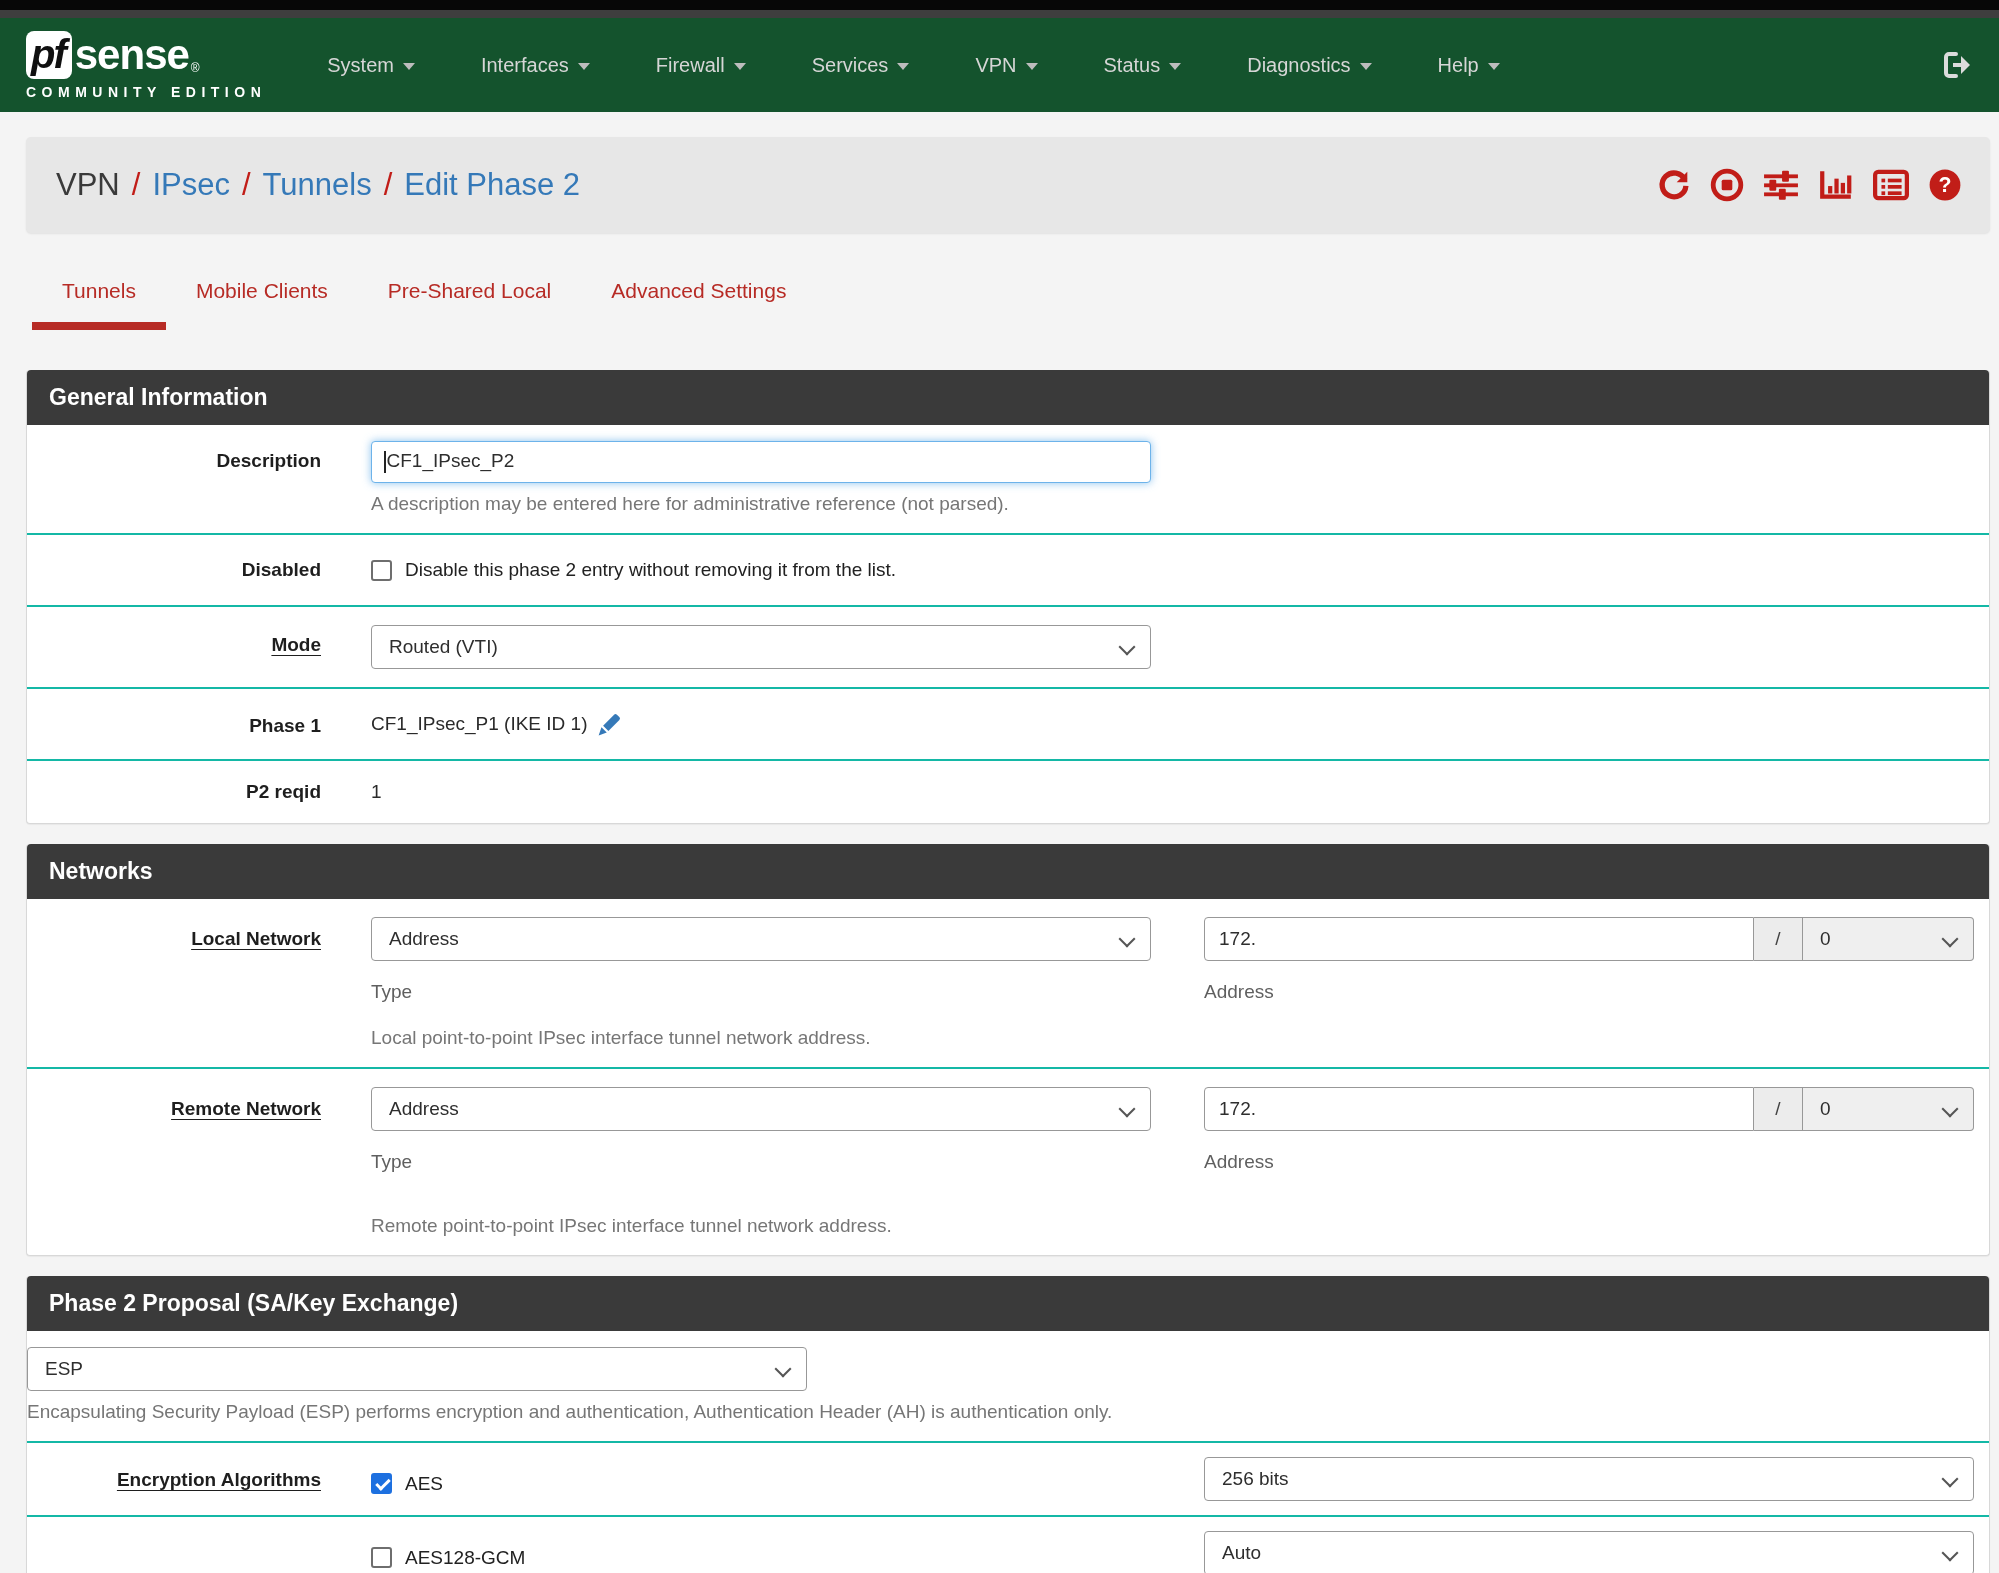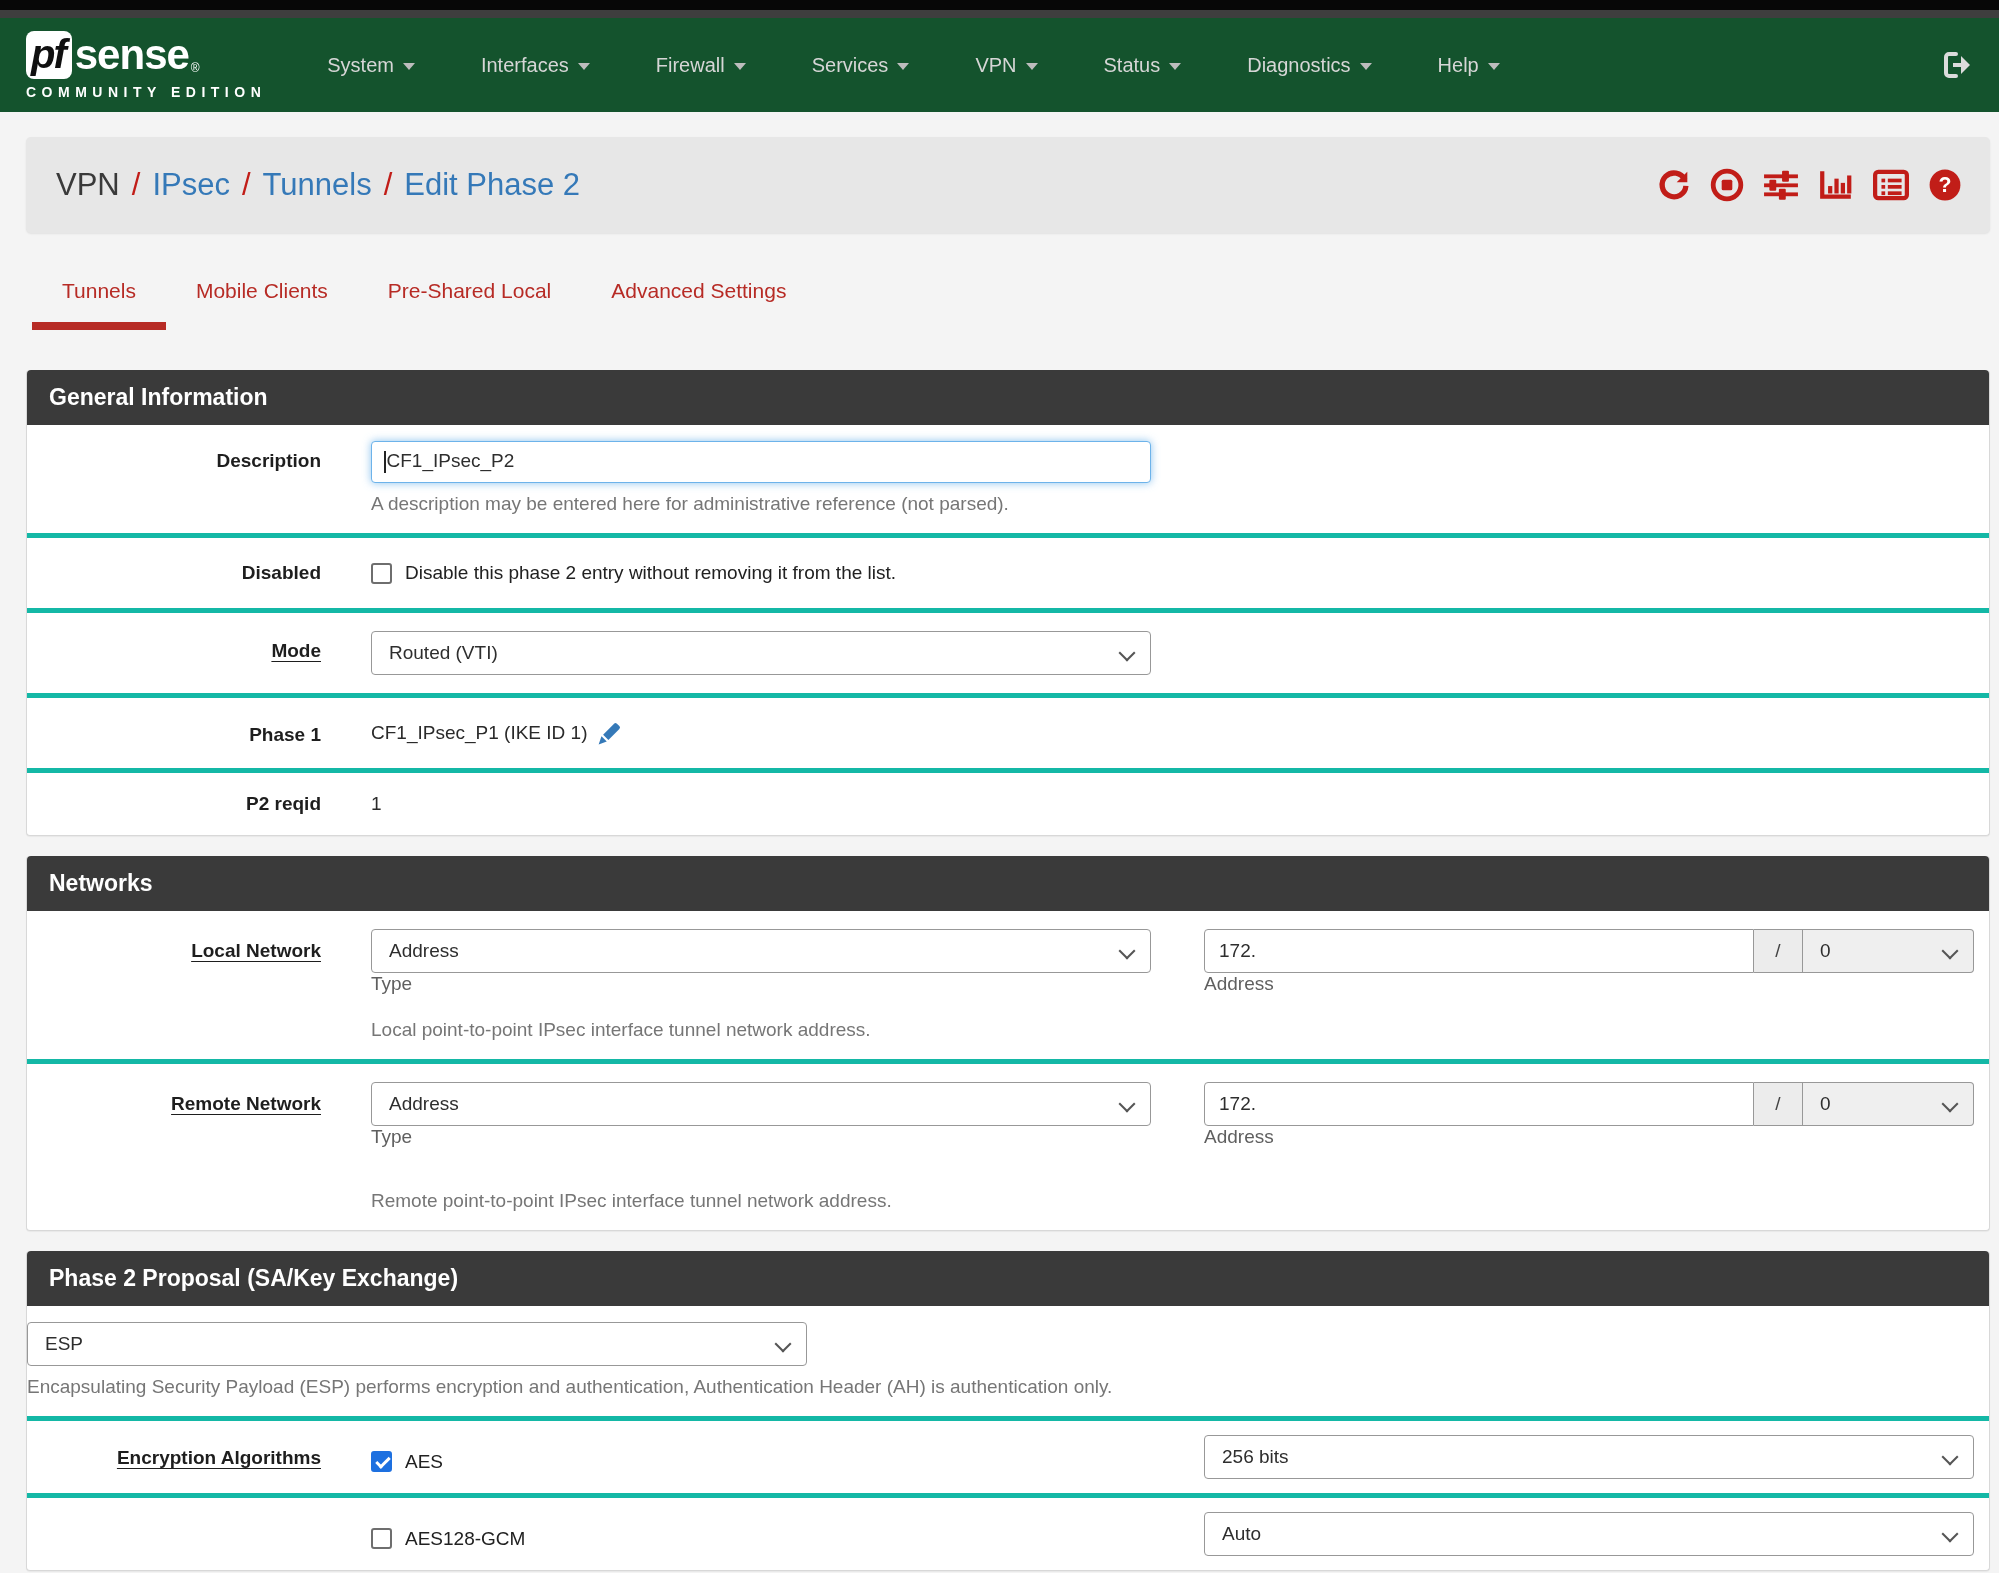--- a/index.html
+++ b/index.html
@@ -68,21 +68,21 @@
     margin:0 9px 0 26px; background:#fff;
     border:1px solid #d8d8d8; border-top:none; border-radius:4px;
     box-shadow:0 1px 1px rgba(0,0,0,0.05);
   }
   .panel.first { margin-top:40px; }
   .panel-gap { height:20px; }
   .panel-header {
     height:55px; background:#3a3a3a; color:#fff; font-weight:bold; font-size:23px;
     display:flex; align-items:center; padding-left:22px; border-radius:4px 4px 0 0;
   }
-  .frow { display:flex; padding:18px 0; border-top:5px solid #14b8a6; }
+  .frow { display:flex; padding:18px 0; border-top:2px solid #14b8a6; }
   .frow.nb { border-top:none; }
   .flabel {
     flex:0 0 344px; text-align:right; padding-right:50px; padding-top:9px;
     font-weight:bold; font-size:19px; color:#1e1e1e; white-space:nowrap;
   }
   .flabel.ul span { text-decoration:underline; text-underline-offset:4px; }
   .fctl { flex:1; min-width:0; }
   .help { font-size:19px; color:#767676; margin-top:10px; }
   .caption { font-size:19px; color:#5f5f5f; }
 
@@ -140,21 +140,21 @@
   .ptext { font-size:19px; color:#2a2a2a; padding-top:6px; display:flex; align-items:center; }
   .pencil { margin-left:10px; cursor:pointer; display:inline-flex; }
 
   .caret-line {
     display:inline-block; width:1.5px; height:22px; background:#222;
     vertical-align:middle; margin-right:1px;
   }
   .desc-inputwrap { position:relative; width:652px; }
   .desc-text { position:absolute; left:13px; top:9px; font-size:19px; color:#2e2e2e; pointer-events:none; }
 
-  .netcaps { display:flex; margin-top:0; }
+  .netcaps { display:flex; margin-top:20px; }
   .netcaps .c1 { width:780px; }
   .enc-left { width:780px; display:flex; align-items:center; padding-top:9px; }
 </style>
 </head>
 <body>
 
 <div id="page">
 
   <div class="strip1"></div>
   <div class="strip2"></div>

